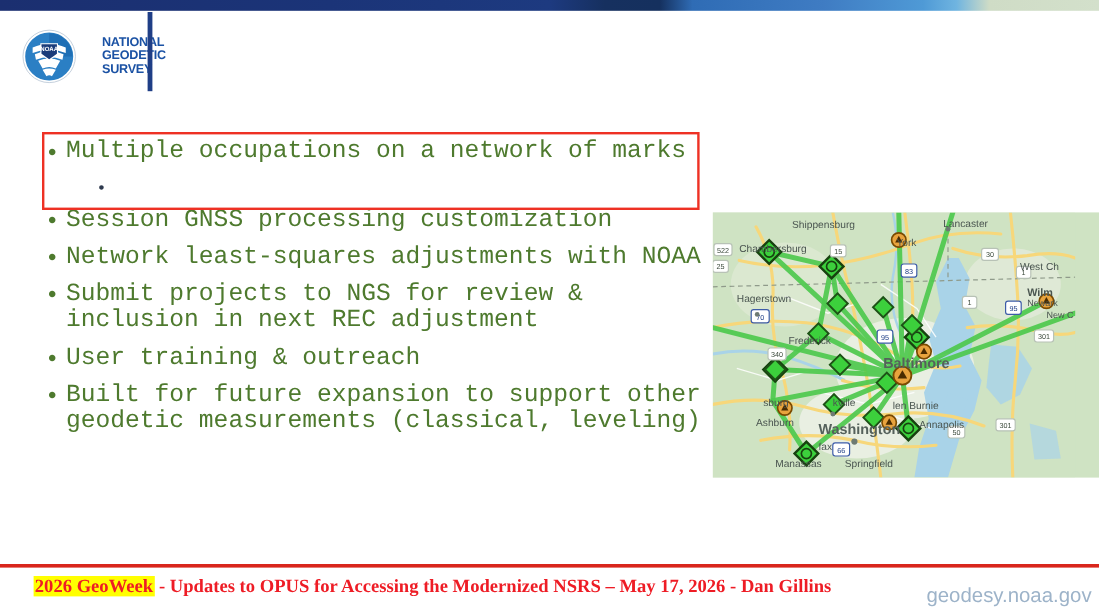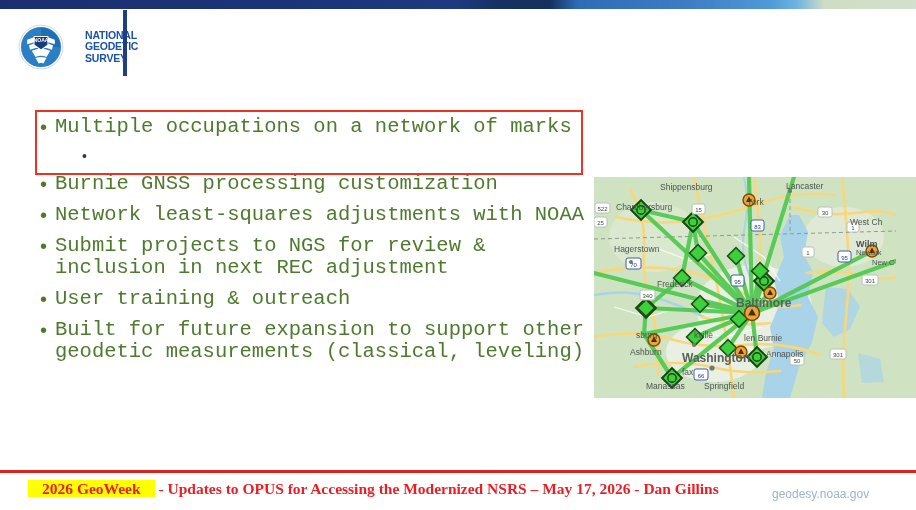--- a/index.html
+++ b/index.html
@@ -157,28 +157,28 @@
     left: 28px; top: 480px;
     font-family: "Liberation Serif", serif;
     font-size: 15.5px;
     font-weight: bold;
     color: #ee1c25;
     white-space: nowrap;
   }
   #geoweek-hl {
     background: #ffff00;
     color: #ee1c25;
-    padding: 0 14px;
+    padding: 0 1px;
   }
   #footer-dash { color: #ee1c25; }
   #site-url {
     position: absolute;
     left: 772px; top: 487px;
     font-family: "Liberation Sans", sans-serif;
-    font-size: 12px;
+    font-size: 17px;
     color: #9db3c9;
     white-space: nowrap;
   }
 </style>
 </head>
 <body>
 
 <div id="slide">
 
   <div id="topbar"></div>
@@ -218,21 +218,21 @@
       <span class="dot">•</span>
       <span class="txt">Multiple occupations on a network of marks</span>
     </div>
 
     <div class="sub">
       <span class="dot">•</span>
     </div>
 
     <div class="blt">
       <span class="dot">•</span>
-      <span class="txt">Burnie GNSS processing customization</span>
+      <span class="txt">Session GNSS processing customization</span>
     </div>
 
     <div class="blt">
       <span class="dot">•</span>
       <span class="txt">Network least-squares adjustments with NOAA</span>
     </div>
 
     <div class="blt">
       <span class="dot">•</span>
       <span class="txt">Submit projects to NGS for review &amp; inclusion in next REC adjustment</span>

